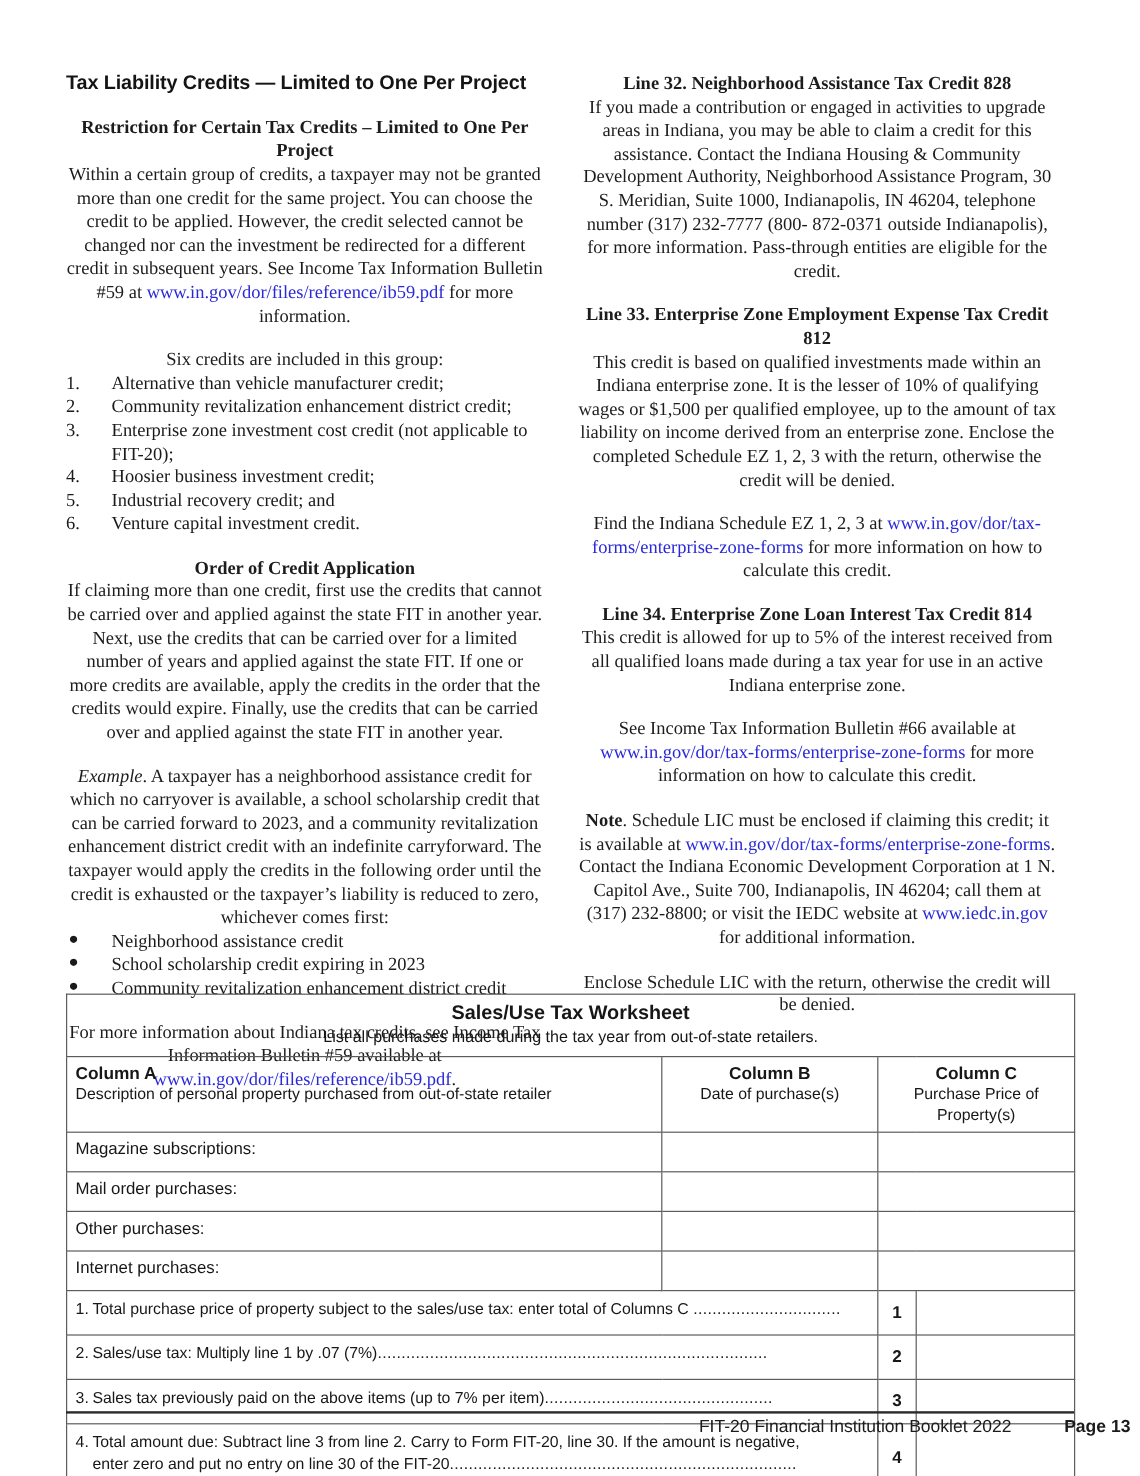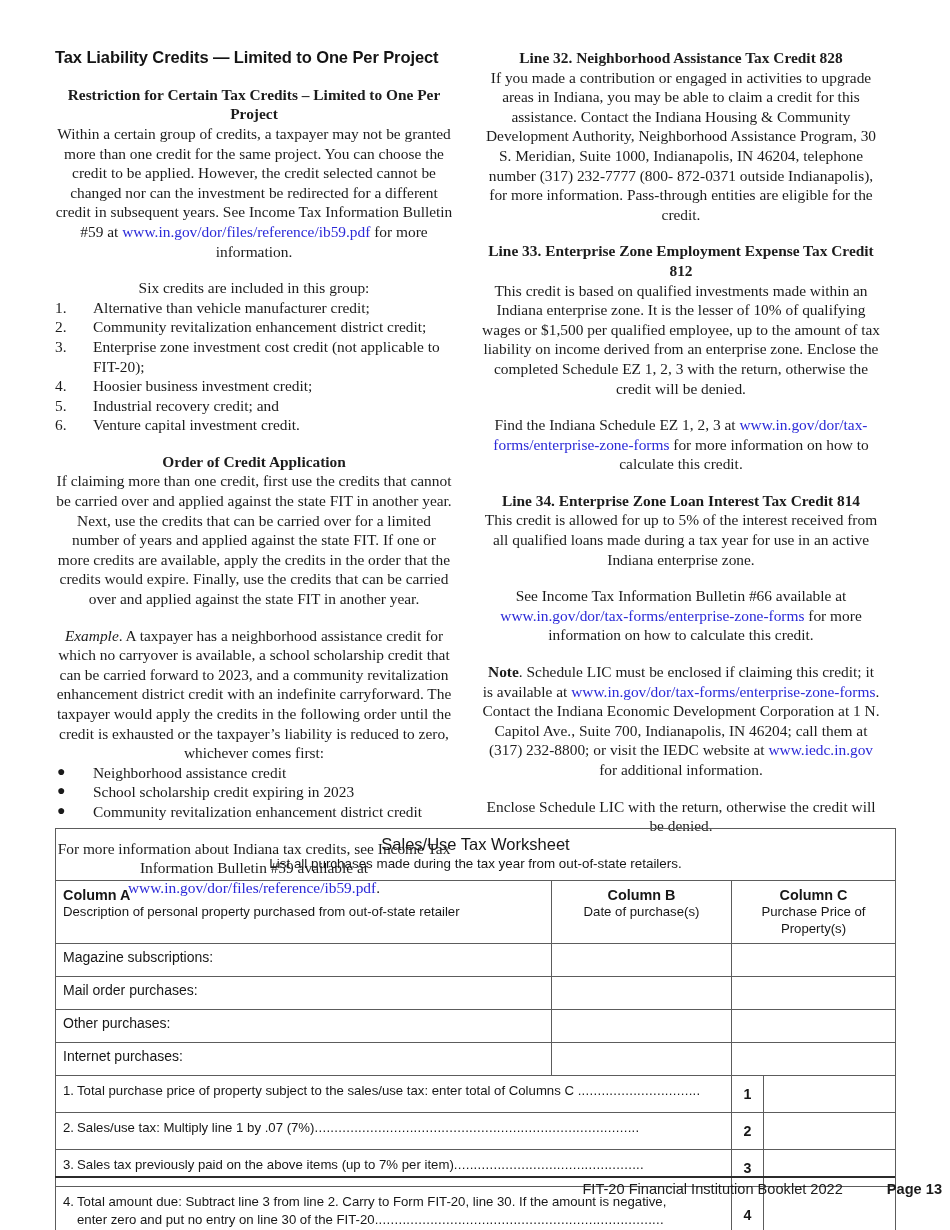--- a/index.html
+++ b/index.html
@@ -25,21 +25,21 @@
 
   
   .cols {
     position: absolute;
     left: 55px;
     top: 44px;
     width: 840px;
   }
   .col {
     position: absolute;
-    top: 4px;
+    top: 16px;
     width: 398px;
   }
   .col-left  { left: 0; }
   .col-right { left: 427px; }
 
   h1.doc-title {
     font-family: "Liberation Sans", sans-serif;
     font-size: 16.5px;
     font-weight: bold;
     letter-spacing: -0.1px;
@@ -121,21 +121,21 @@
     padding: 0;
     vertical-align: top;
   }
   .ws-title-cell {
     text-align: center;
     padding: 6px 6px 7px 6px !important;
     height: 38px;
   }
   .ws-title {
     font-size: 16.5px;
-    font-weight: normal;
+    font-weight: bold;
     line-height: 19px;
     display: block;
   }
   .ws-sub {
     font-size: 13.4px;
     line-height: 17px;
     display: block;
     margin-top: 1px;
   }
 

